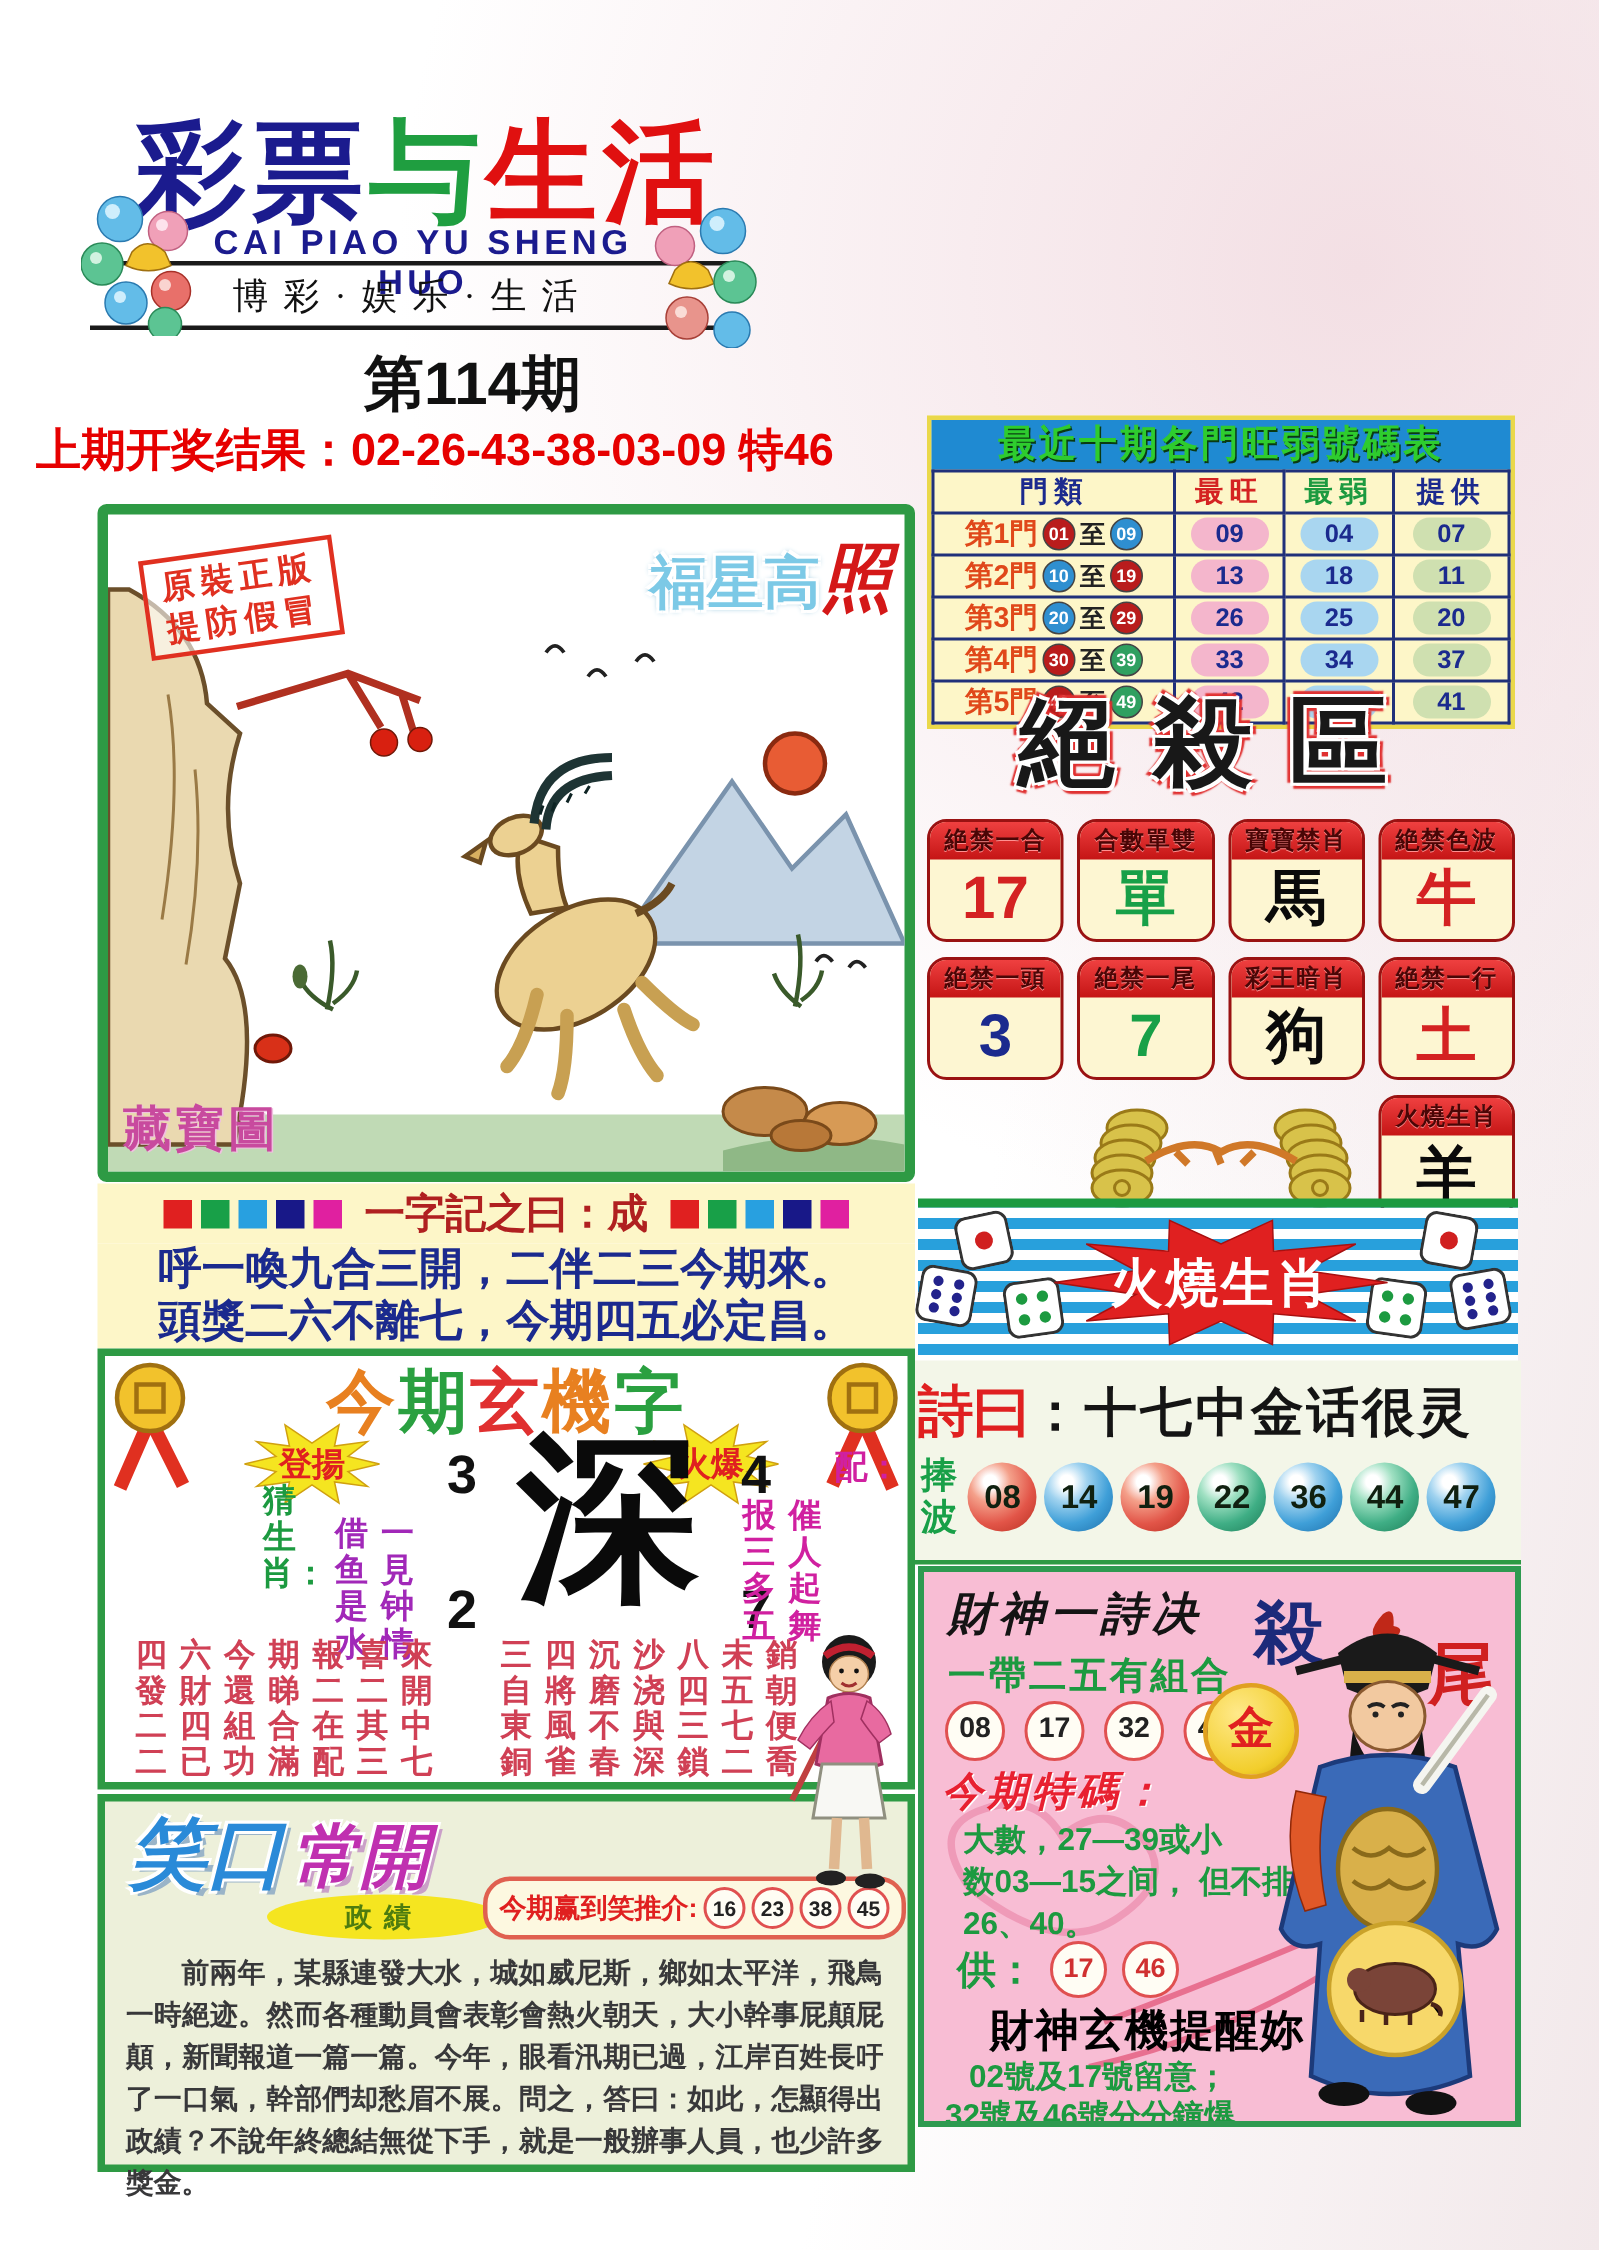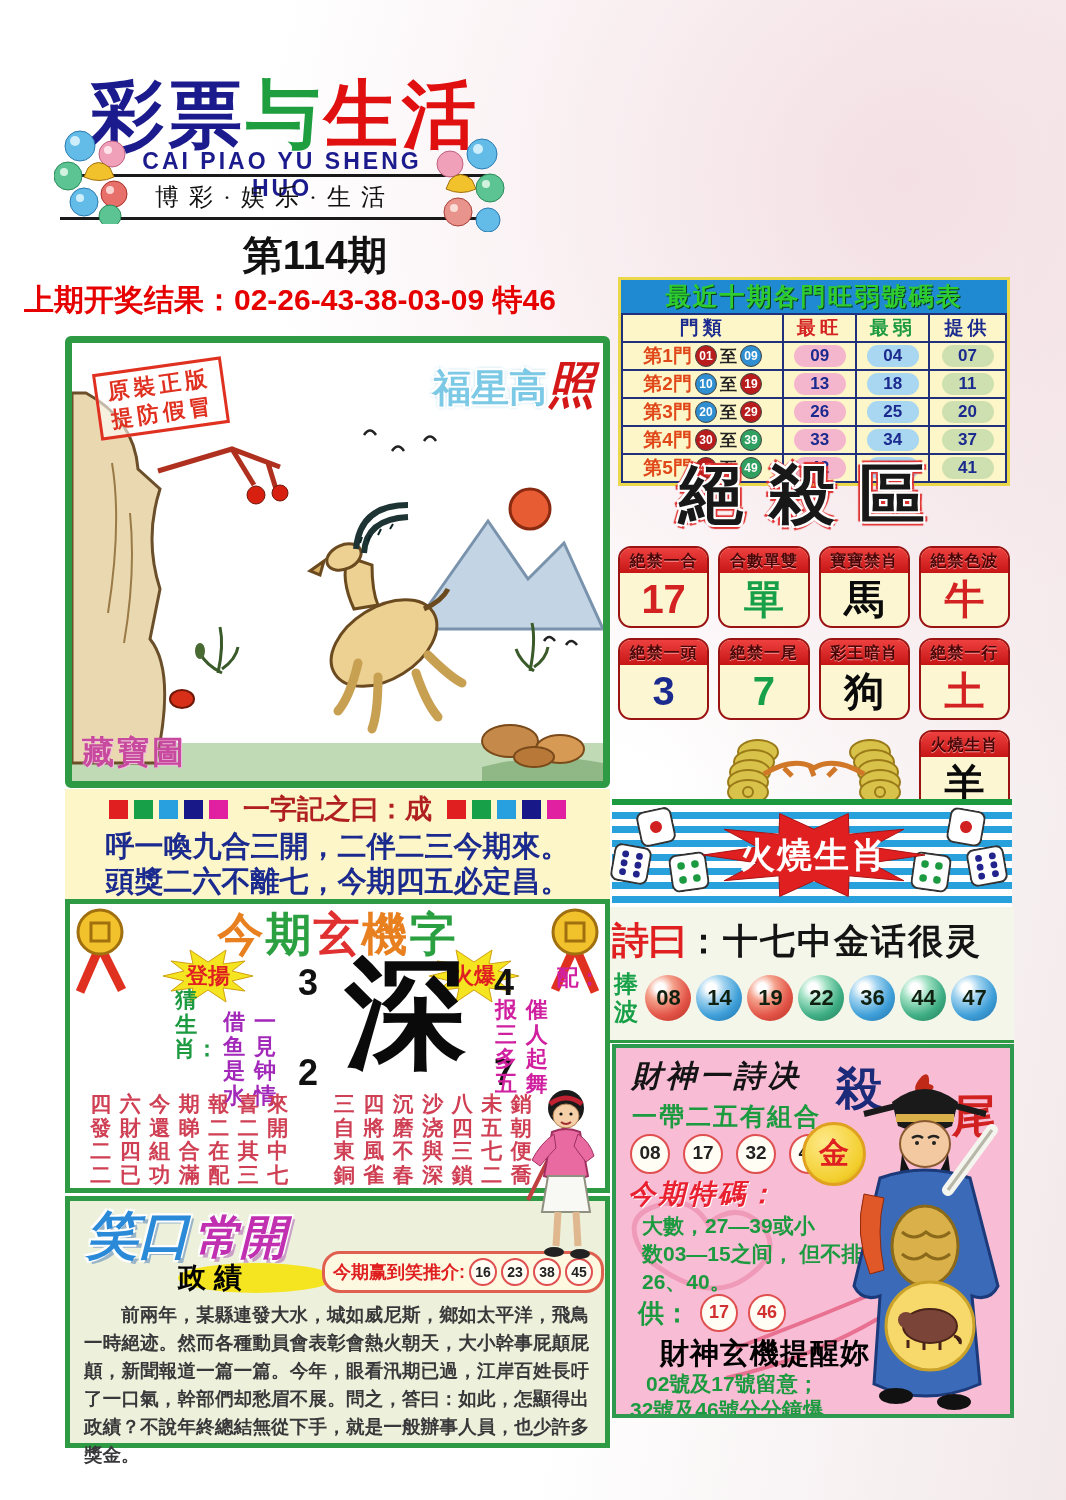--- a/index.html
+++ b/index.html
@@ -70,21 +70,21 @@
 
   
   .joke{left:65px;top:1196px;width:535px;height:242px;border:5px solid #2e9a44;background:#edf0da;}
   .j-title{left:16px;top:0px;font-weight:900;font-style:italic;
     font-family:"Liberation Serif","DejaVu Serif",serif;}
   .j-title .t1{font-size:52px;color:#2a8ad8;
     text-shadow:-2px -2px 0 #fff,2px -2px 0 #fff,-2px 2px 0 #fff,3px 3px 0 #9ab4c8;}
   .j-title .t2{font-size:46px;color:#c030b0;
     text-shadow:-2px -2px 0 #fff,2px -2px 0 #fff,-2px 2px 0 #fff,3px 3px 0 #caa0c8;}
   .j-tag{left:108px;top:62px;width:156px;height:30px;background:#f5e520;border-radius:50%;
-    line-height:30px;font-size:28px;font-weight:900;letter-spacing:8px;color:#000000;}
+    text-align:center;line-height:30px;font-size:18px;font-weight:900;letter-spacing:8px;color:#4d7c0f;}
   .tip-box{left:252px;top:50px;width:276px;height:36px;border:3px solid #e06050;border-radius:18px;
     background:#fdf8e0;display:flex;align-items:center;justify-content:center;gap:4px;}
   .tip-label{font-size:18px;font-weight:900;color:#e02020;}
   .ring{display:inline-block;border:2px solid #e05050;border-radius:50%;text-align:center;
     font-weight:900;color:#222;background:#fffdf4;}
   .tip-box .ring{width:24px;height:24px;line-height:24px;font-size:14px;}
   .j-body{left:14px;top:100px;width:505px;font-size:18.5px;font-weight:700;color:#38383a;
     line-height:28px;text-align:justify;text-indent:2em;}
 
   

